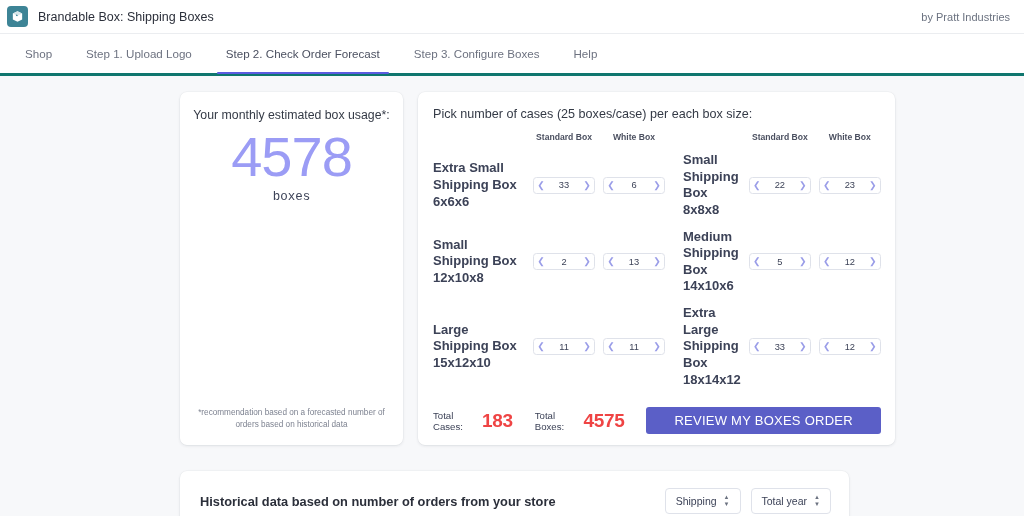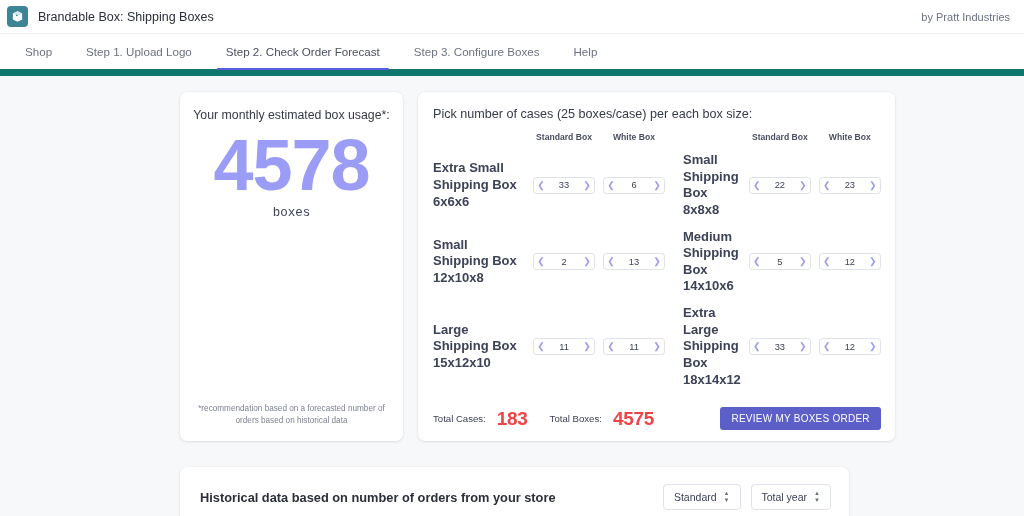--- a/index.html
+++ b/index.html
@@ -37,21 +37,21 @@
     margin-left: auto;
     font-size: 11px;
     color: #6b7280;
     white-space: nowrap;
   }
 
   
   .navbar {
     height: 42px;
     background: #ffffff;
-    border-bottom: 7px solid #0f766e;
+    border-bottom: 3px solid #0f766e;
     display: flex;
     align-items: stretch;
     padding-left: 8px;
   }
   .nav-item {
     display: flex;
     align-items: center;
     padding: 0 17px;
     font-size: 11.6px;
     color: #6d7280;
@@ -87,22 +87,22 @@
   .usage-card {
     width: 223px;
     flex: 0 0 223px;
     padding: 16px 12px 14px;
     text-align: center;
     display: flex;
     flex-direction: column;
   }
   .usage-title { font-size: 12.3px; color: #343a46; }
   .usage-number {
-    font-size: 72px;
-    font-weight: bold;
+    font-size: 56px;
+    font-weight: normal;
     color: #9b9cf5;
     line-height: 1.0;
     letter-spacing: -1px;
     margin-top: 7px;
   }
   .usage-unit { font-size: 12.5px; color: #3c4257; margin-top: 5px; font-family: Liberation Mono, monospace; }
   .usage-note {
     font-size: 8.2px;
     color: #7d8290;
     line-height: 1.45;
@@ -179,25 +179,25 @@
     font-size: 19px;
     font-weight: bold;
     color: #ef4444;
     margin: 0 22px 0 11px;
     letter-spacing: -.3px;
   }
   .review-btn {
     margin-left: auto;
     background: #5b5fc7;
     color: #fff;
-    font-size: 10px;
+    font-size: 13px;
     letter-spacing: .25px;
     border: none;
     border-radius: 3px;
-    padding: 6px 11px;
+    padding: 6px 28px;
     cursor: pointer;
     font-family: inherit;
     white-space: nowrap;
   }
 
   
   .chart-row { padding: 0 175px 0 180px; margin-top: 26px; }
   .chart-card { padding: 17px 18px 10px 20px; }
   .chart-head { display: flex; align-items: center; }
   .chart-title { font-size: 12.8px; font-weight: bold; color: #2b2f3a; }
@@ -374,21 +374,21 @@
       </div>
     </div>
   </div>
 
   <div class="chart-row">
     <div class="card chart-card">
       <div class="chart-head">
         <div class="chart-title">Historical data based on number of orders from your store</div>
         <div class="chart-controls">
           <div class="select">
-            <span>Standard</span>
+            <span>Shipping</span>
             <span class="caret">
               <span>▲</span>
                 <span>▼</span>
             </span>
           </div>
           <div class="select">
             <span>Total year</span>
             <span class="caret">
               <span>▲</span>
                 <span>▼</span>

